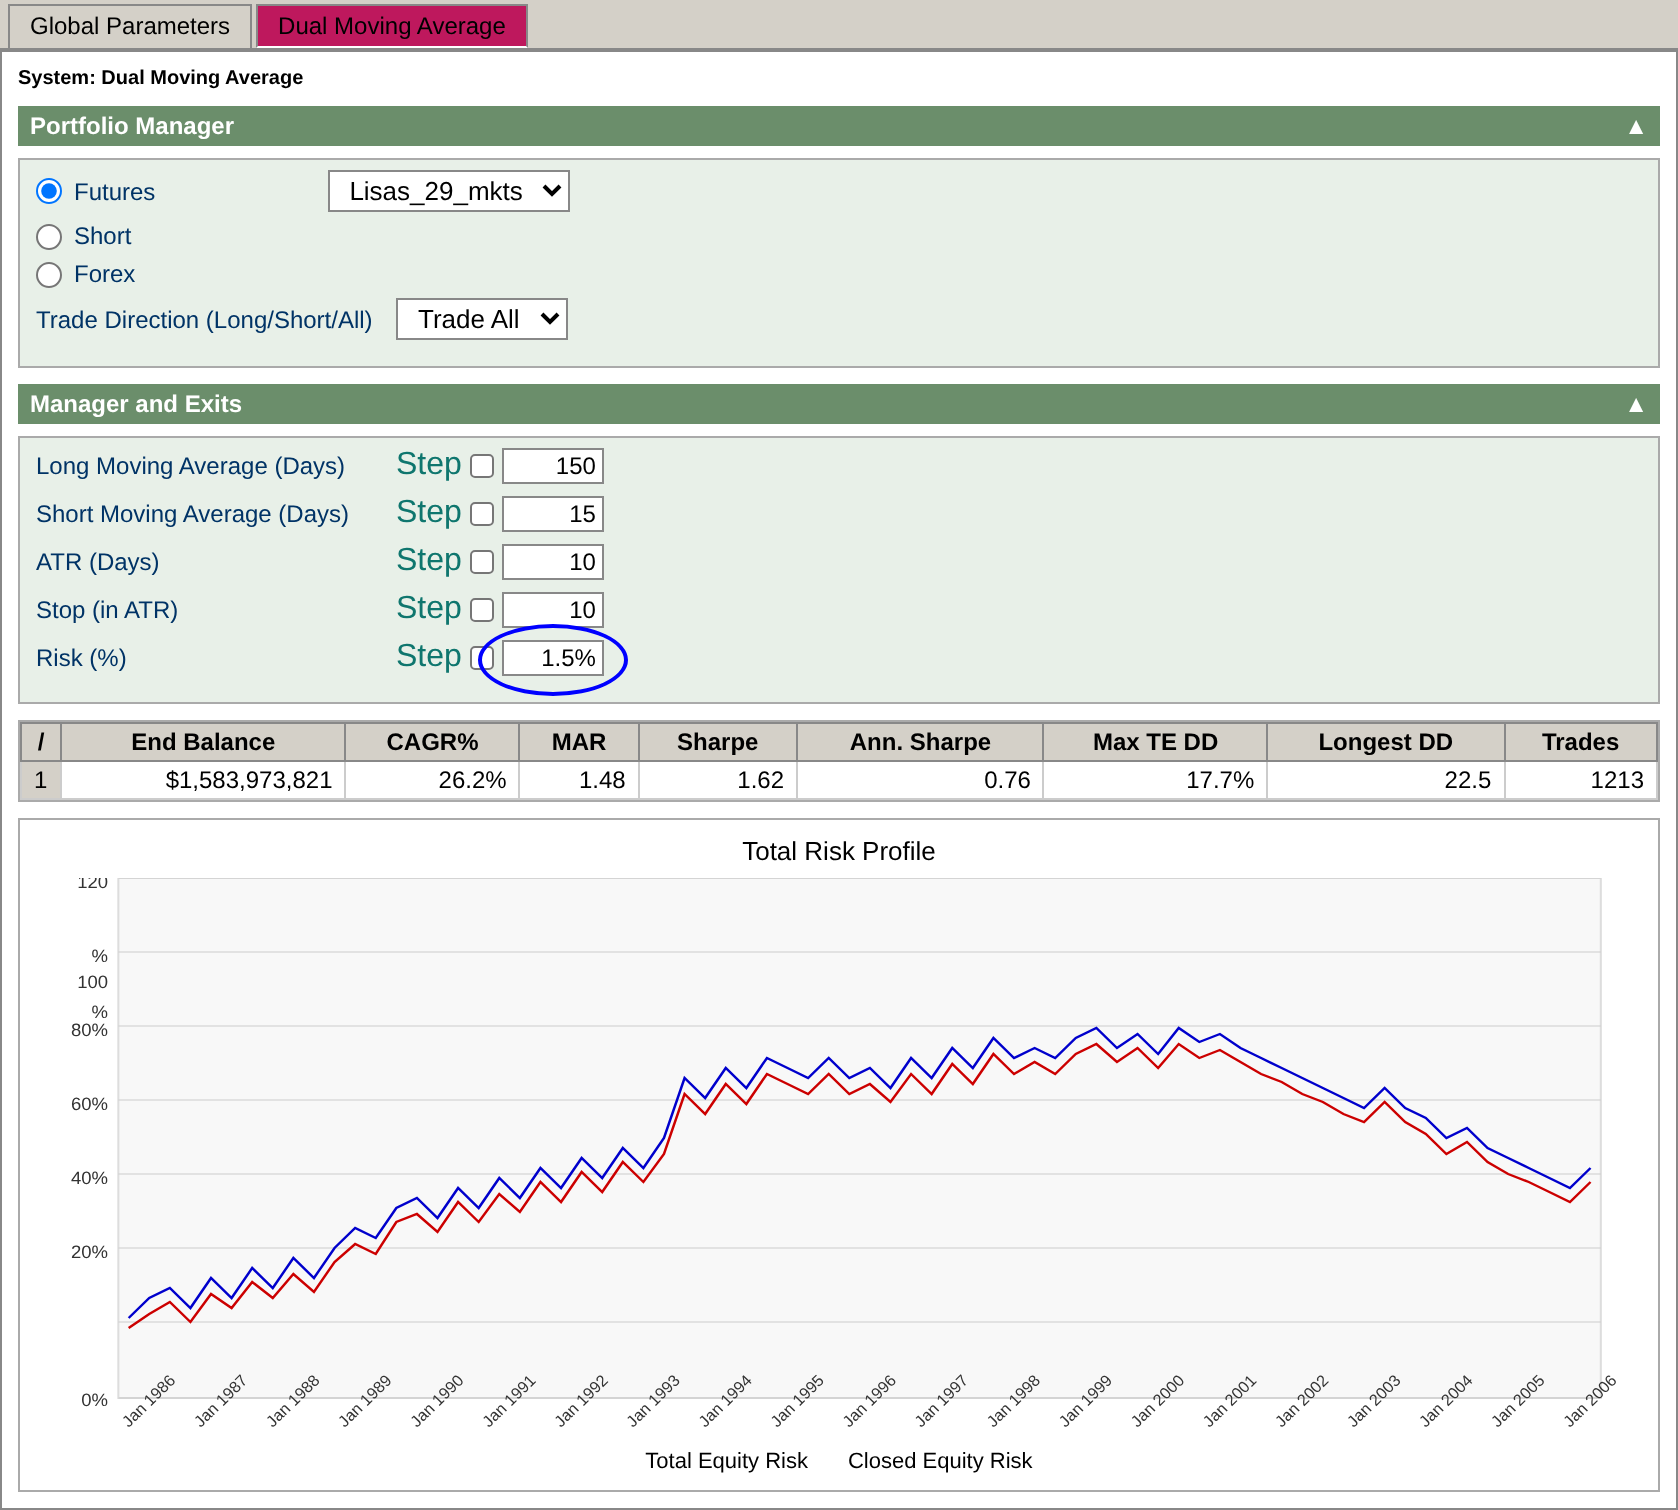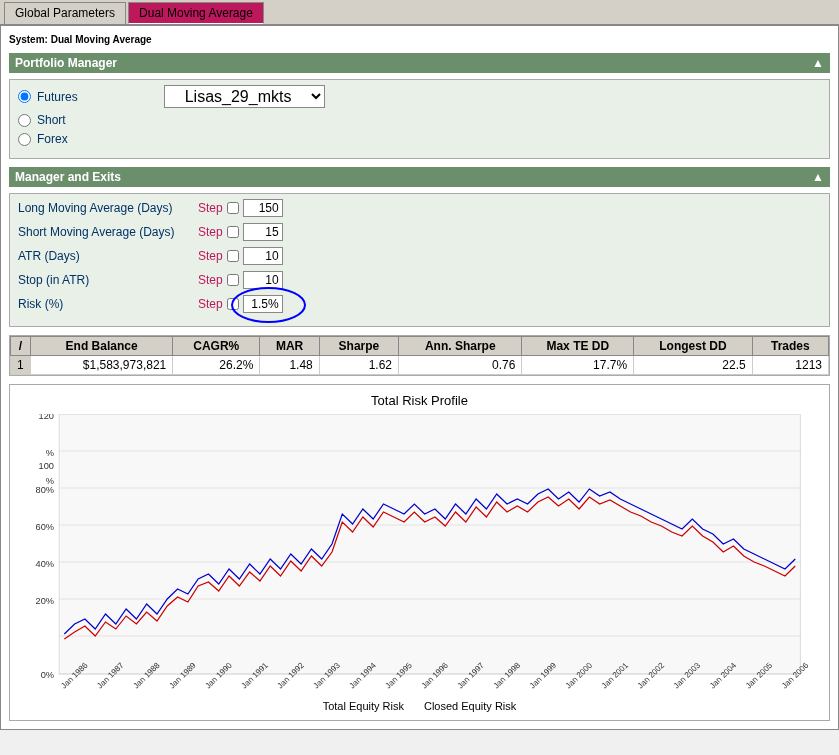--- a/index.html
+++ b/index.html
@@ -77,38 +77,38 @@
     .radio-row {
       display: flex;
       align-items: center;
       gap: 6px;
       margin-bottom: 3px;
       padding: 1px 4px;
     }
     .radio-row label { color: #003366; }
 
     select {
-      font-size: 16px;
+      font-size: 13px;
       border: 1px solid #888;
       background: white;
-      padding: 1px 16px;
+      padding: 1px 6px;
     }
     input[type="text"] {
-      width: 40px;
+      width: 51px;
       font-size: 12px;
       border: 1px solid #888;
       padding: 1px 3px;
       text-align: right;
     }
     input[type="checkbox"] {
       width: 12px;
       height: 12px;
     }
 
-    .step-label { font-size: 12px; color: #be185d; }
+    .step-label { font-size: 16px; color: #0f766e; }
 
     .circled {
       position: relative;
       display: inline-block;
     }
     .circle-overlay {
       position: absolute;
       top: -8px;
       left: -12px;
       width: 75px;
@@ -206,20 +206,28 @@
         </select>
       </div>
     </div>
     <div class="radio-row">
       <input type="radio" name="asset" style="">
       <label>Short</label>
     </div>
     <div class="radio-row">
       <input type="radio" name="asset" style="">
       <label>Forex</label>
+    </div>
+    <div class="form-row">
+      <label>Trade Direction (Long/Short/All)</label>
+      <div class="field-right">
+        <select>
+          <option>Trade All</option>
+        </select>
+      </div>
     </div>
   </div>
 
   <div class="section-header">
     <span>Manager and Exits</span>
     <span class="arrow">▲</span>
   </div>
   <div class="section-body">
 
     <div class="form-row">

